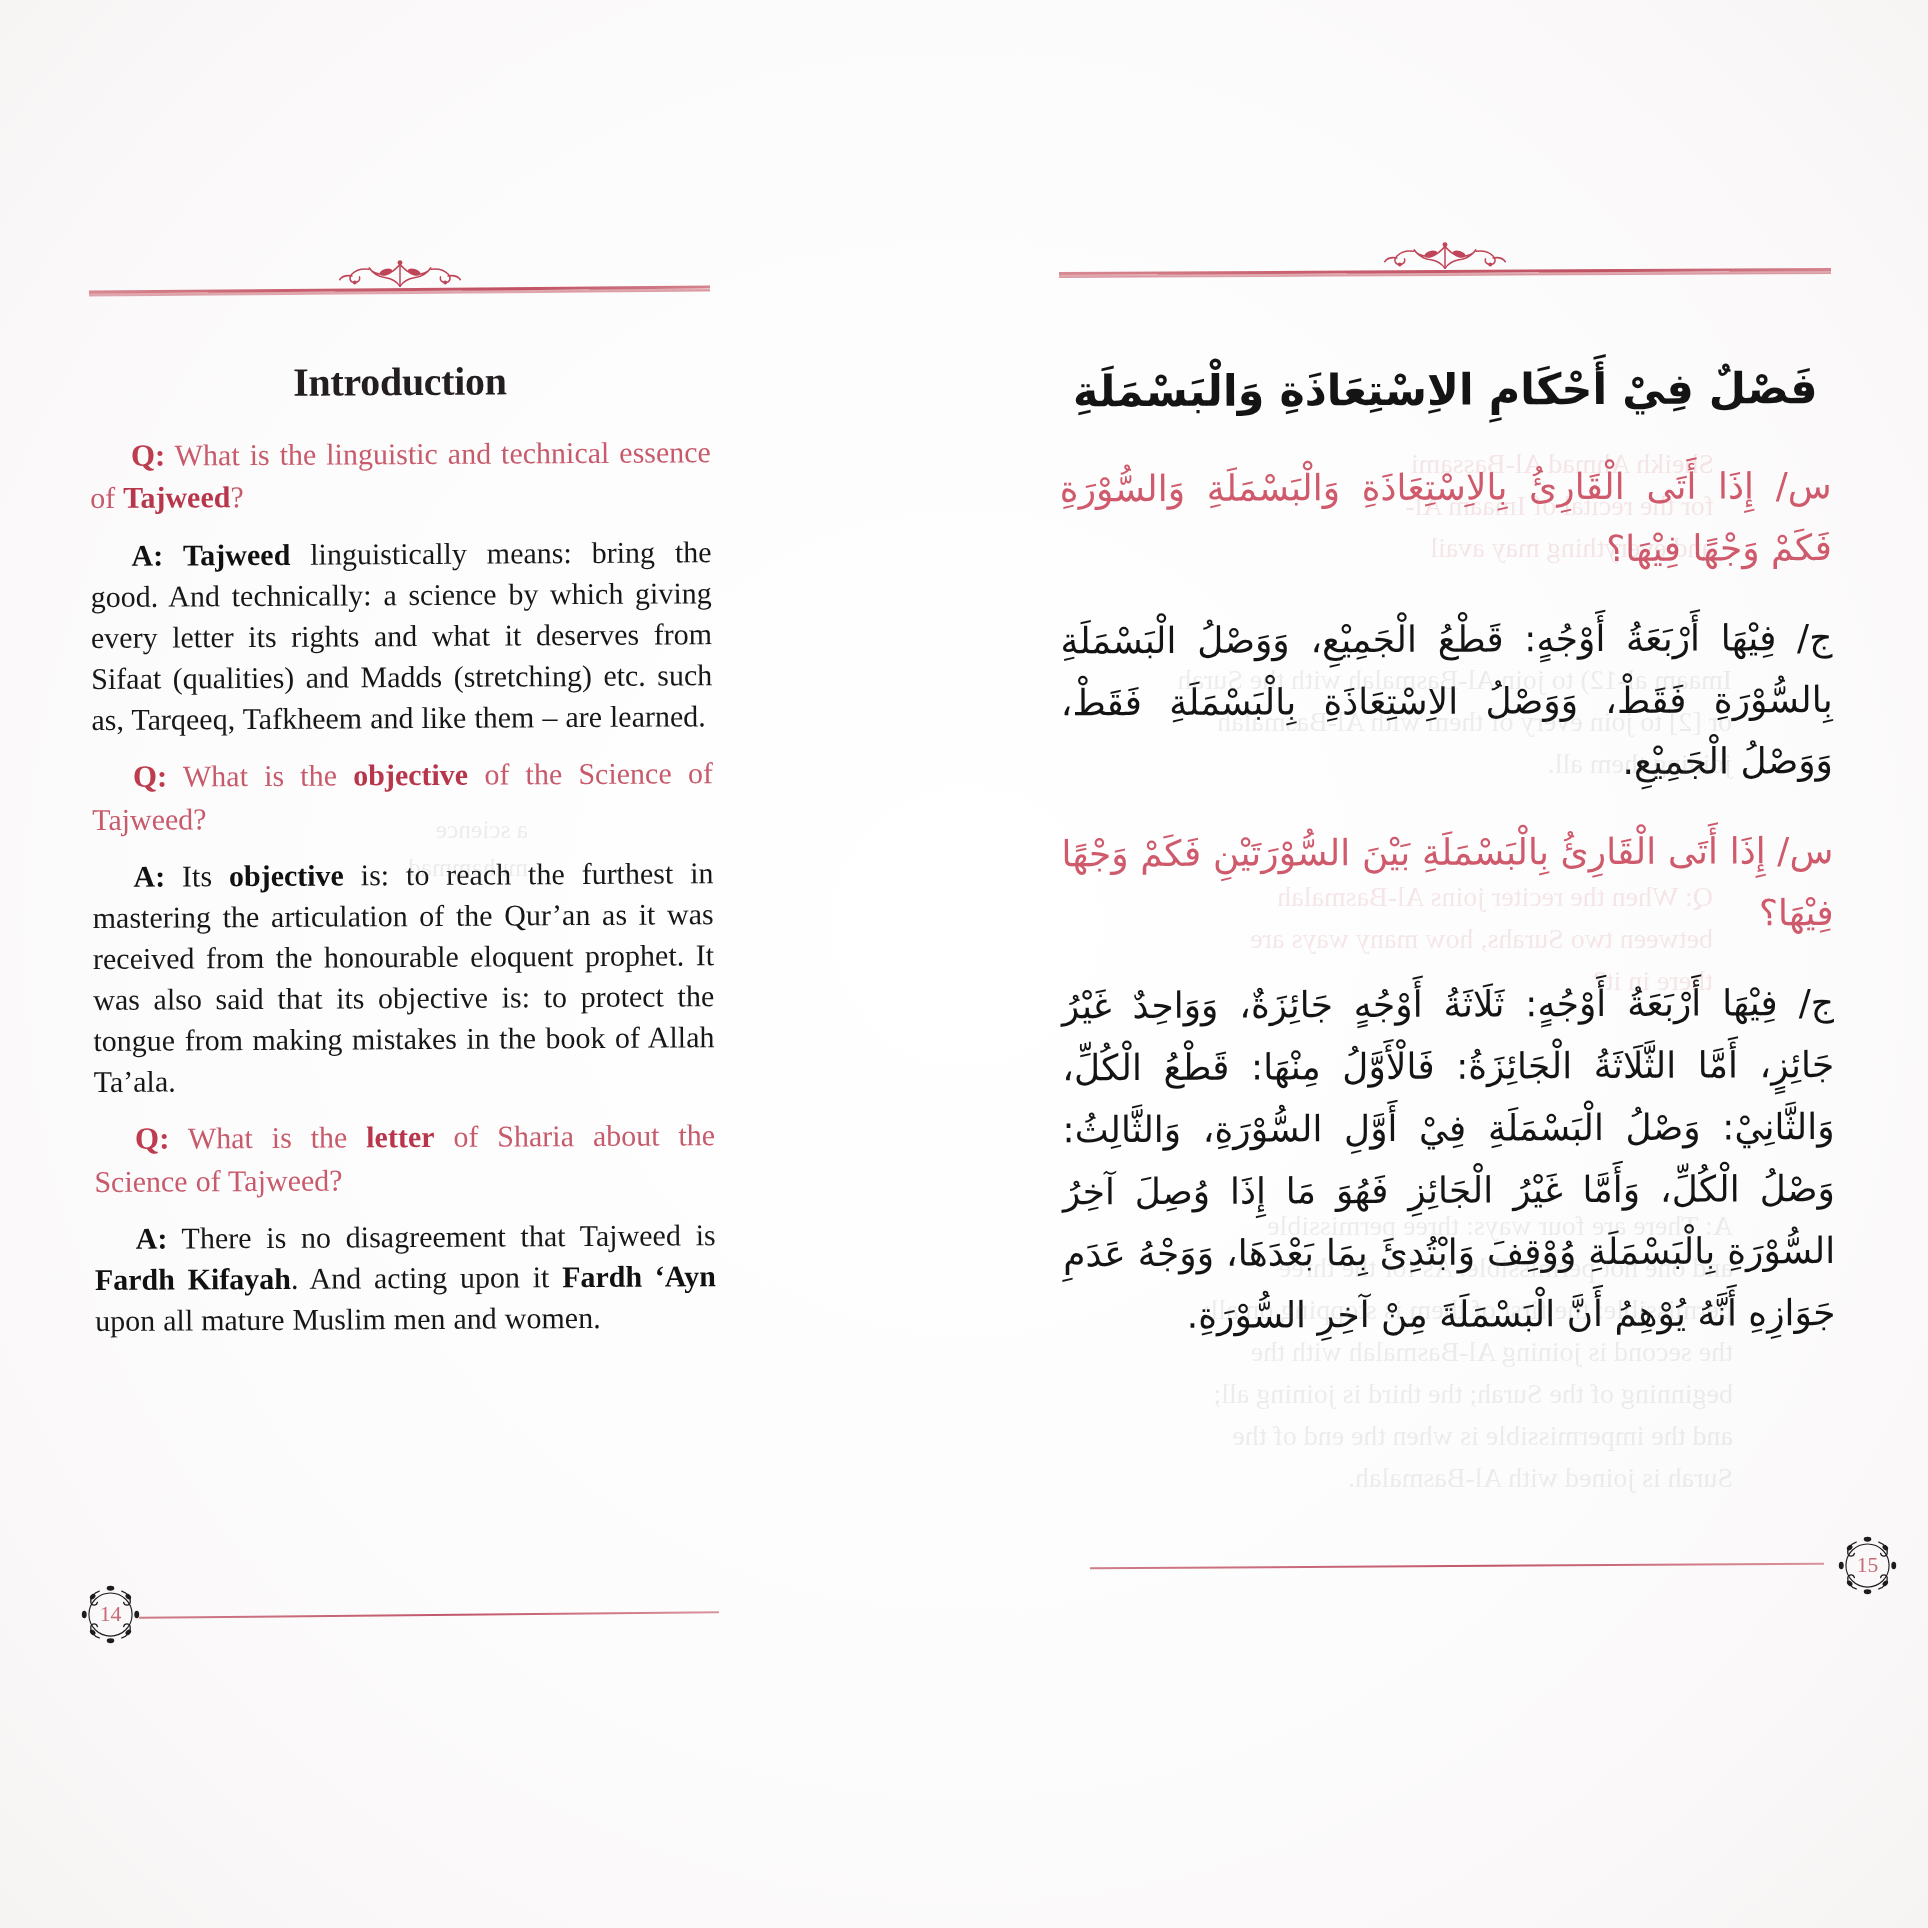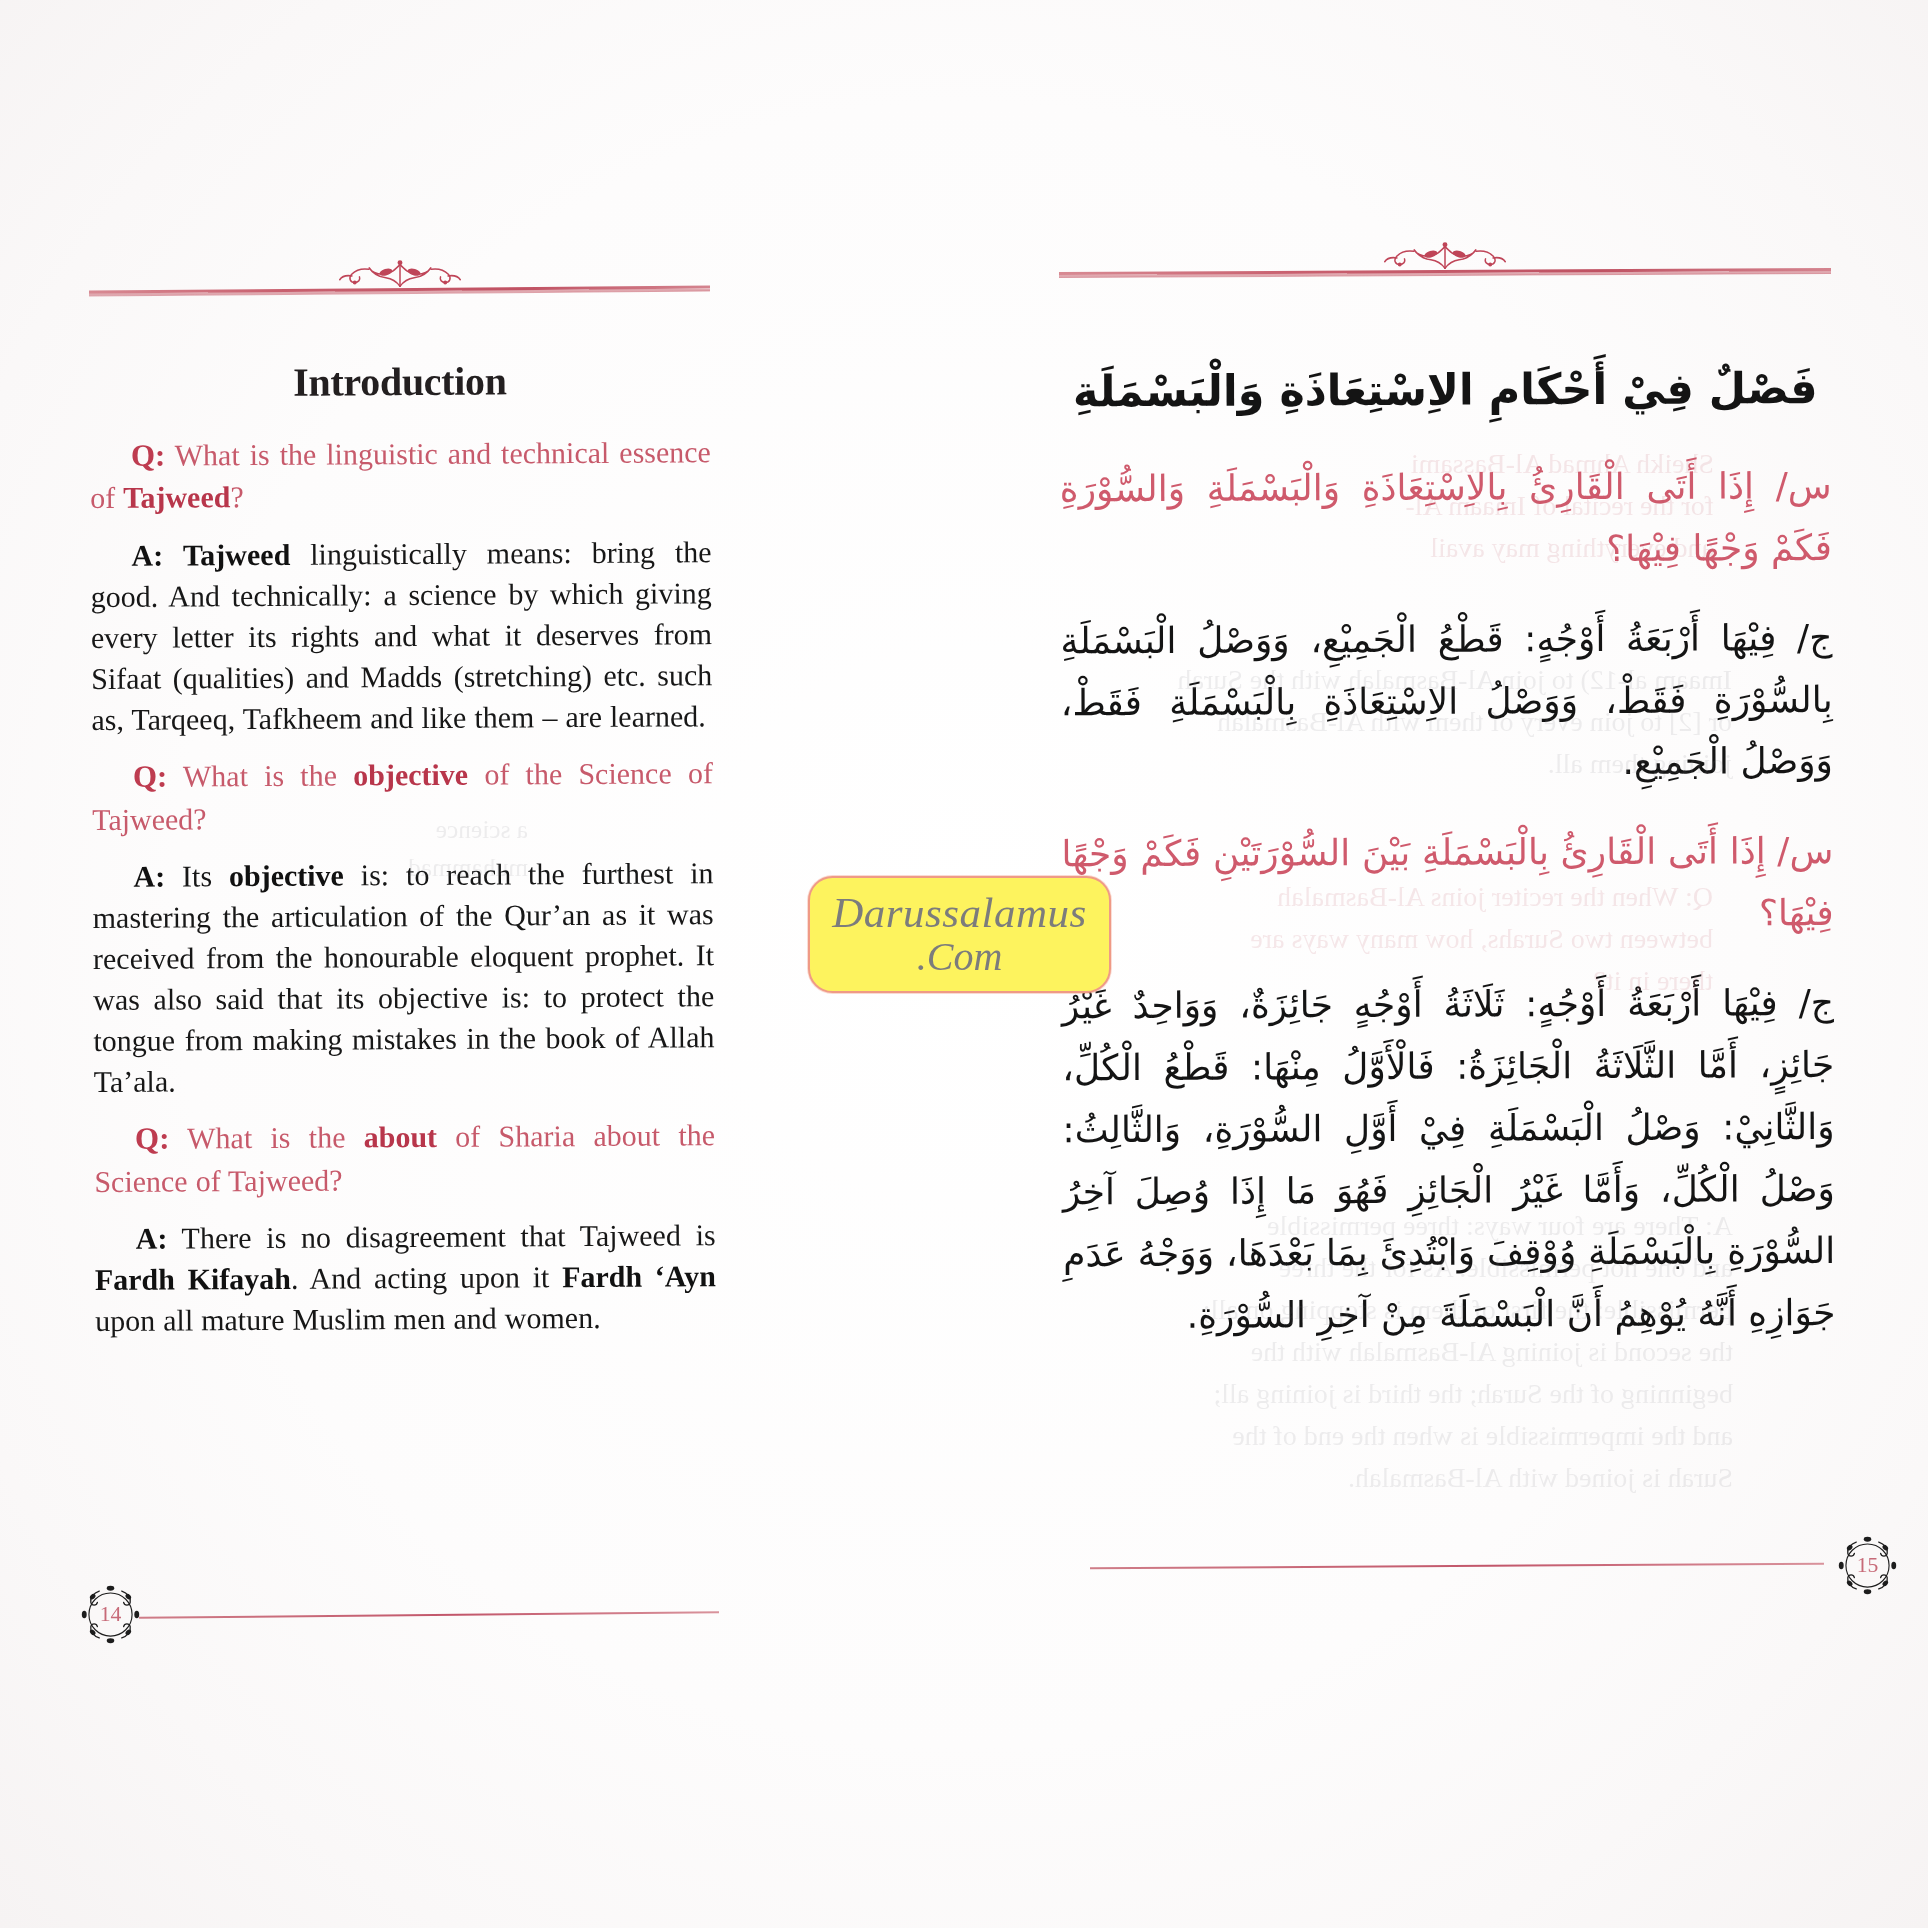--- a/index.html
+++ b/index.html
@@ -287,39 +287,35 @@
     </svg>
   </div>
 
   <div class="page-col page-left skew-left">
     <div class="eng-title">Introduction</div>
     <div id="eng-body">
         <p class="eng-p q"><span class="lead">Q:</span><span> What is the linguistic and technical essence of </span><span class="kw">Tajweed</span><span>?</span></p>
         <p class="eng-p a"><span class="lead">A:</span><span> </span><span class="kw">Tajweed</span><span> linguistically means: bring the good. And technically: a science by which giving every letter its rights and what it deserves from Sifaat (qualities) and Madds (stretching) etc. such as, Tarqeeq, Tafkheem and like them – are learned.</span></p>
         <p class="eng-p q"><span class="lead">Q:</span><span> What is the </span><span class="kw">objective</span><span> of the Science of Tajweed?</span></p>
         <p class="eng-p a"><span class="lead">A:</span><span> Its </span><span class="kw">objective</span><span> is: to reach the furthest in mastering the articulation of the Qur’an as it was received from the honourable eloquent prophet. It was also said that its objective is: to protect the tongue from making mistakes in the book of Allah Ta’ala.</span></p>
-        <p class="eng-p q"><span class="lead">Q:</span><span> What is the </span><span class="kw">about</span><span> of Sharia about the Science of Tajweed?</span></p>
+        <p class="eng-p q"><span class="lead">Q:</span><span> What is the </span><span class="kw">letter</span><span> of Sharia about the Science of Tajweed?</span></p>
         <p class="eng-p a"><span class="lead">A:</span><span> There is no disagreement that Tajweed is </span><span class="kw">Fardh Kifayah</span><span>. And acting upon it </span><span class="kw">Fardh ‘Ayn</span><span> upon all mature Muslim men and women.</span></p>
       </div>
   </div>
 
   <div class="page-col page-right skew-right">
     <div class="ar-title">فَصْلٌ فِيْ أَحْكَامِ الاِسْتِعَاذَةِ وَالْبَسْمَلَةِ</div>
     <div id="ar-body">
         <p class="ar-p ar-q">س/ إِذَا أَتَى الْقَارِئُ بِالاِسْتِعَاذَةِ وَالْبَسْمَلَةِ وَالسُّوْرَةِ فَكَمْ وَجْهًا فِيْهَا؟</p>
         <p class="ar-p ar-a">ج/ فِيْهَا أَرْبَعَةُ أَوْجُهٍ: قَطْعُ الْجَمِيْعِ، وَوَصْلُ الْبَسْمَلَةِ بِالسُّوْرَةِ فَقَطْ، وَوَصْلُ الاِسْتِعَاذَةِ بِالْبَسْمَلَةِ فَقَطْ، وَوَصْلُ الْجَمِيْعِ.</p>
         <p class="ar-p ar-q">س/ إِذَا أَتَى الْقَارِئُ بِالْبَسْمَلَةِ بَيْنَ السُّوْرَتَيْنِ فَكَمْ وَجْهًا فِيْهَا؟</p>
         <p class="ar-p ar-a">ج/ فِيْهَا أَرْبَعَةُ أَوْجُهٍ: ثَلَاثَةُ أَوْجُهٍ جَائِزَةٌ، وَوَاحِدٌ غَيْرُ جَائِزٍ، أَمَّا الثَّلَاثَةُ الْجَائِزَةُ: فَالْأَوَّلُ مِنْهَا: قَطْعُ الْكُلِّ، وَالثَّانِيْ: وَصْلُ الْبَسْمَلَةِ فِيْ أَوَّلِ السُّوْرَةِ، وَالثَّالِثُ: وَصْلُ الْكُلِّ، وَأَمَّا غَيْرُ الْجَائِزِ فَهُوَ مَا إِذَا وُصِلَ آخِرُ السُّوْرَةِ بِالْبَسْمَلَةِ وُوْقِفَ وَابْتُدِئَ بِمَا بَعْدَهَا، وَوَجْهُ عَدَمِ جَوَازِهِ أَنَّهُ يُوْهِمُ أَنَّ الْبَسْمَلَةَ مِنْ آخِرِ السُّوْرَةِ.</p>
       </div>
   </div>
 
-  <div class="watermark">
-    <div class="wm1">Darussalamus</div>
-    <div class="wm2">.Com</div>
-  </div>
 
   <div class="foot foot-left">
     <div class="foot-line"></div>
     <div class="medallion">
       <svg viewBox="0 0 80 80" width="75" height="75">
         <circle cx="40" cy="40" r="23" fill="none" stroke="#1d1d1d" stroke-width="1.2"></circle>
         <g fill="#1d1d1d">
           <ellipse cx="40" cy="12" rx="4" ry="2.6"></ellipse>
           <ellipse cx="40" cy="68" rx="4" ry="2.6"></ellipse>
           <ellipse cx="12" cy="40" rx="2.6" ry="4"></ellipse>

